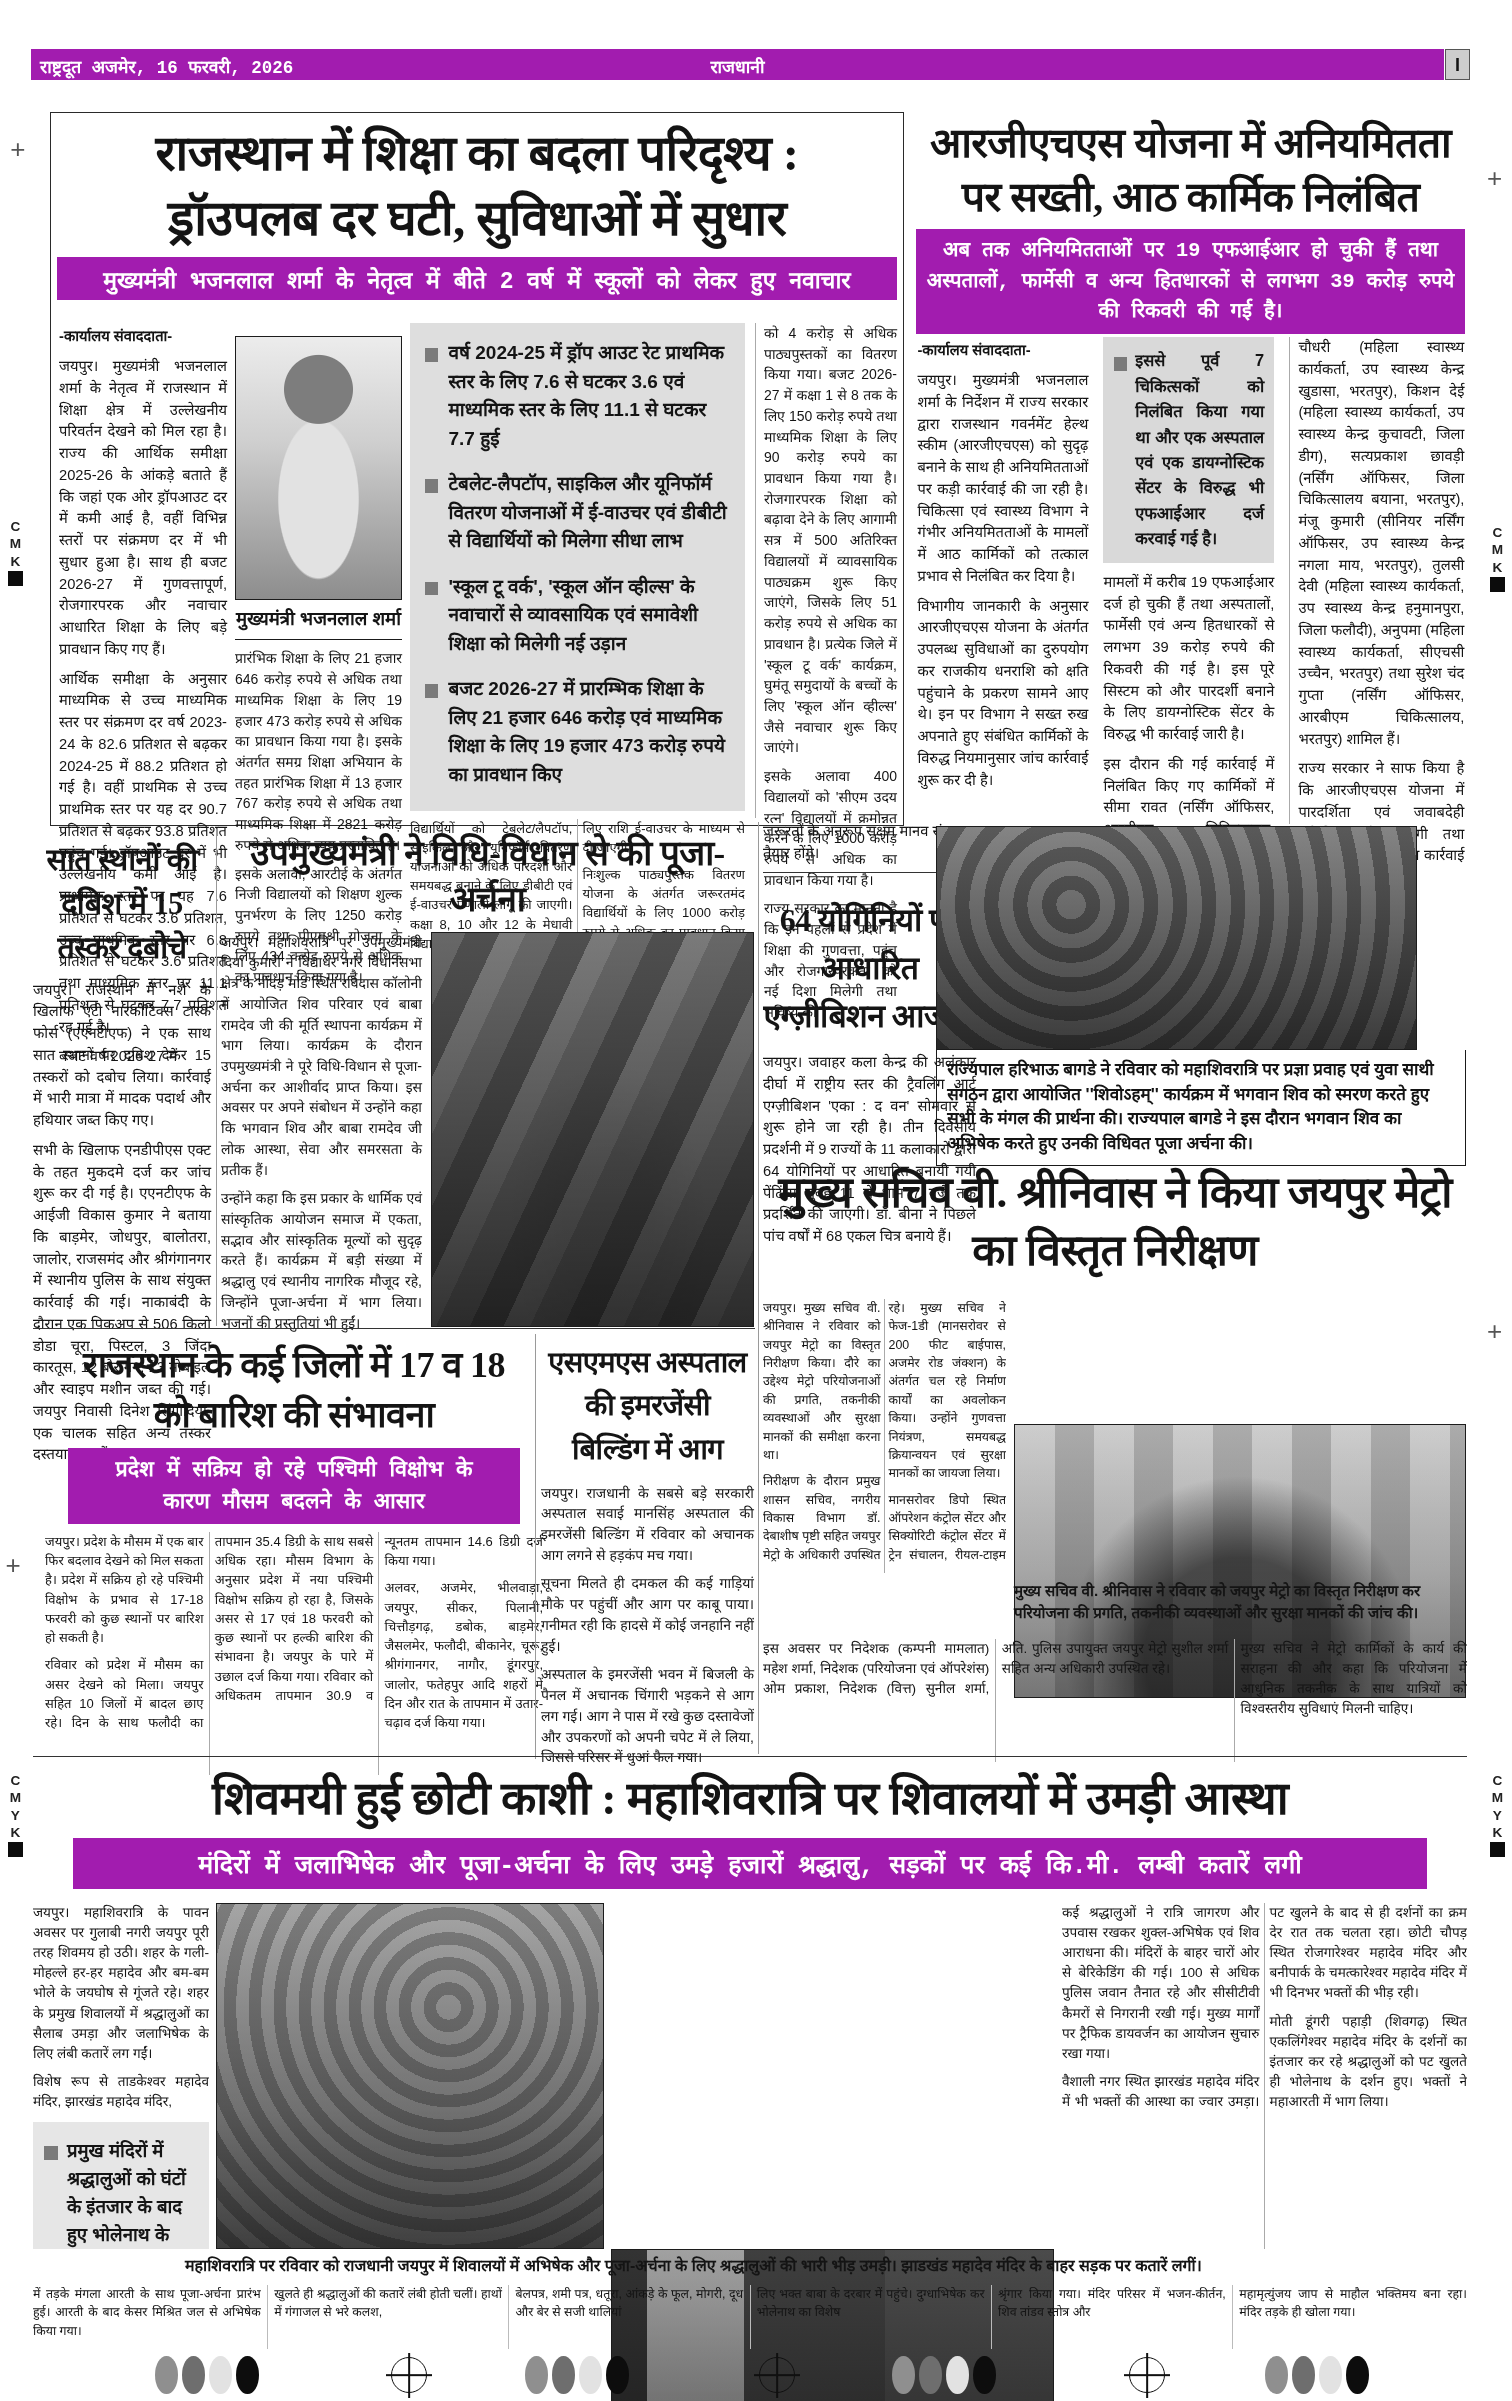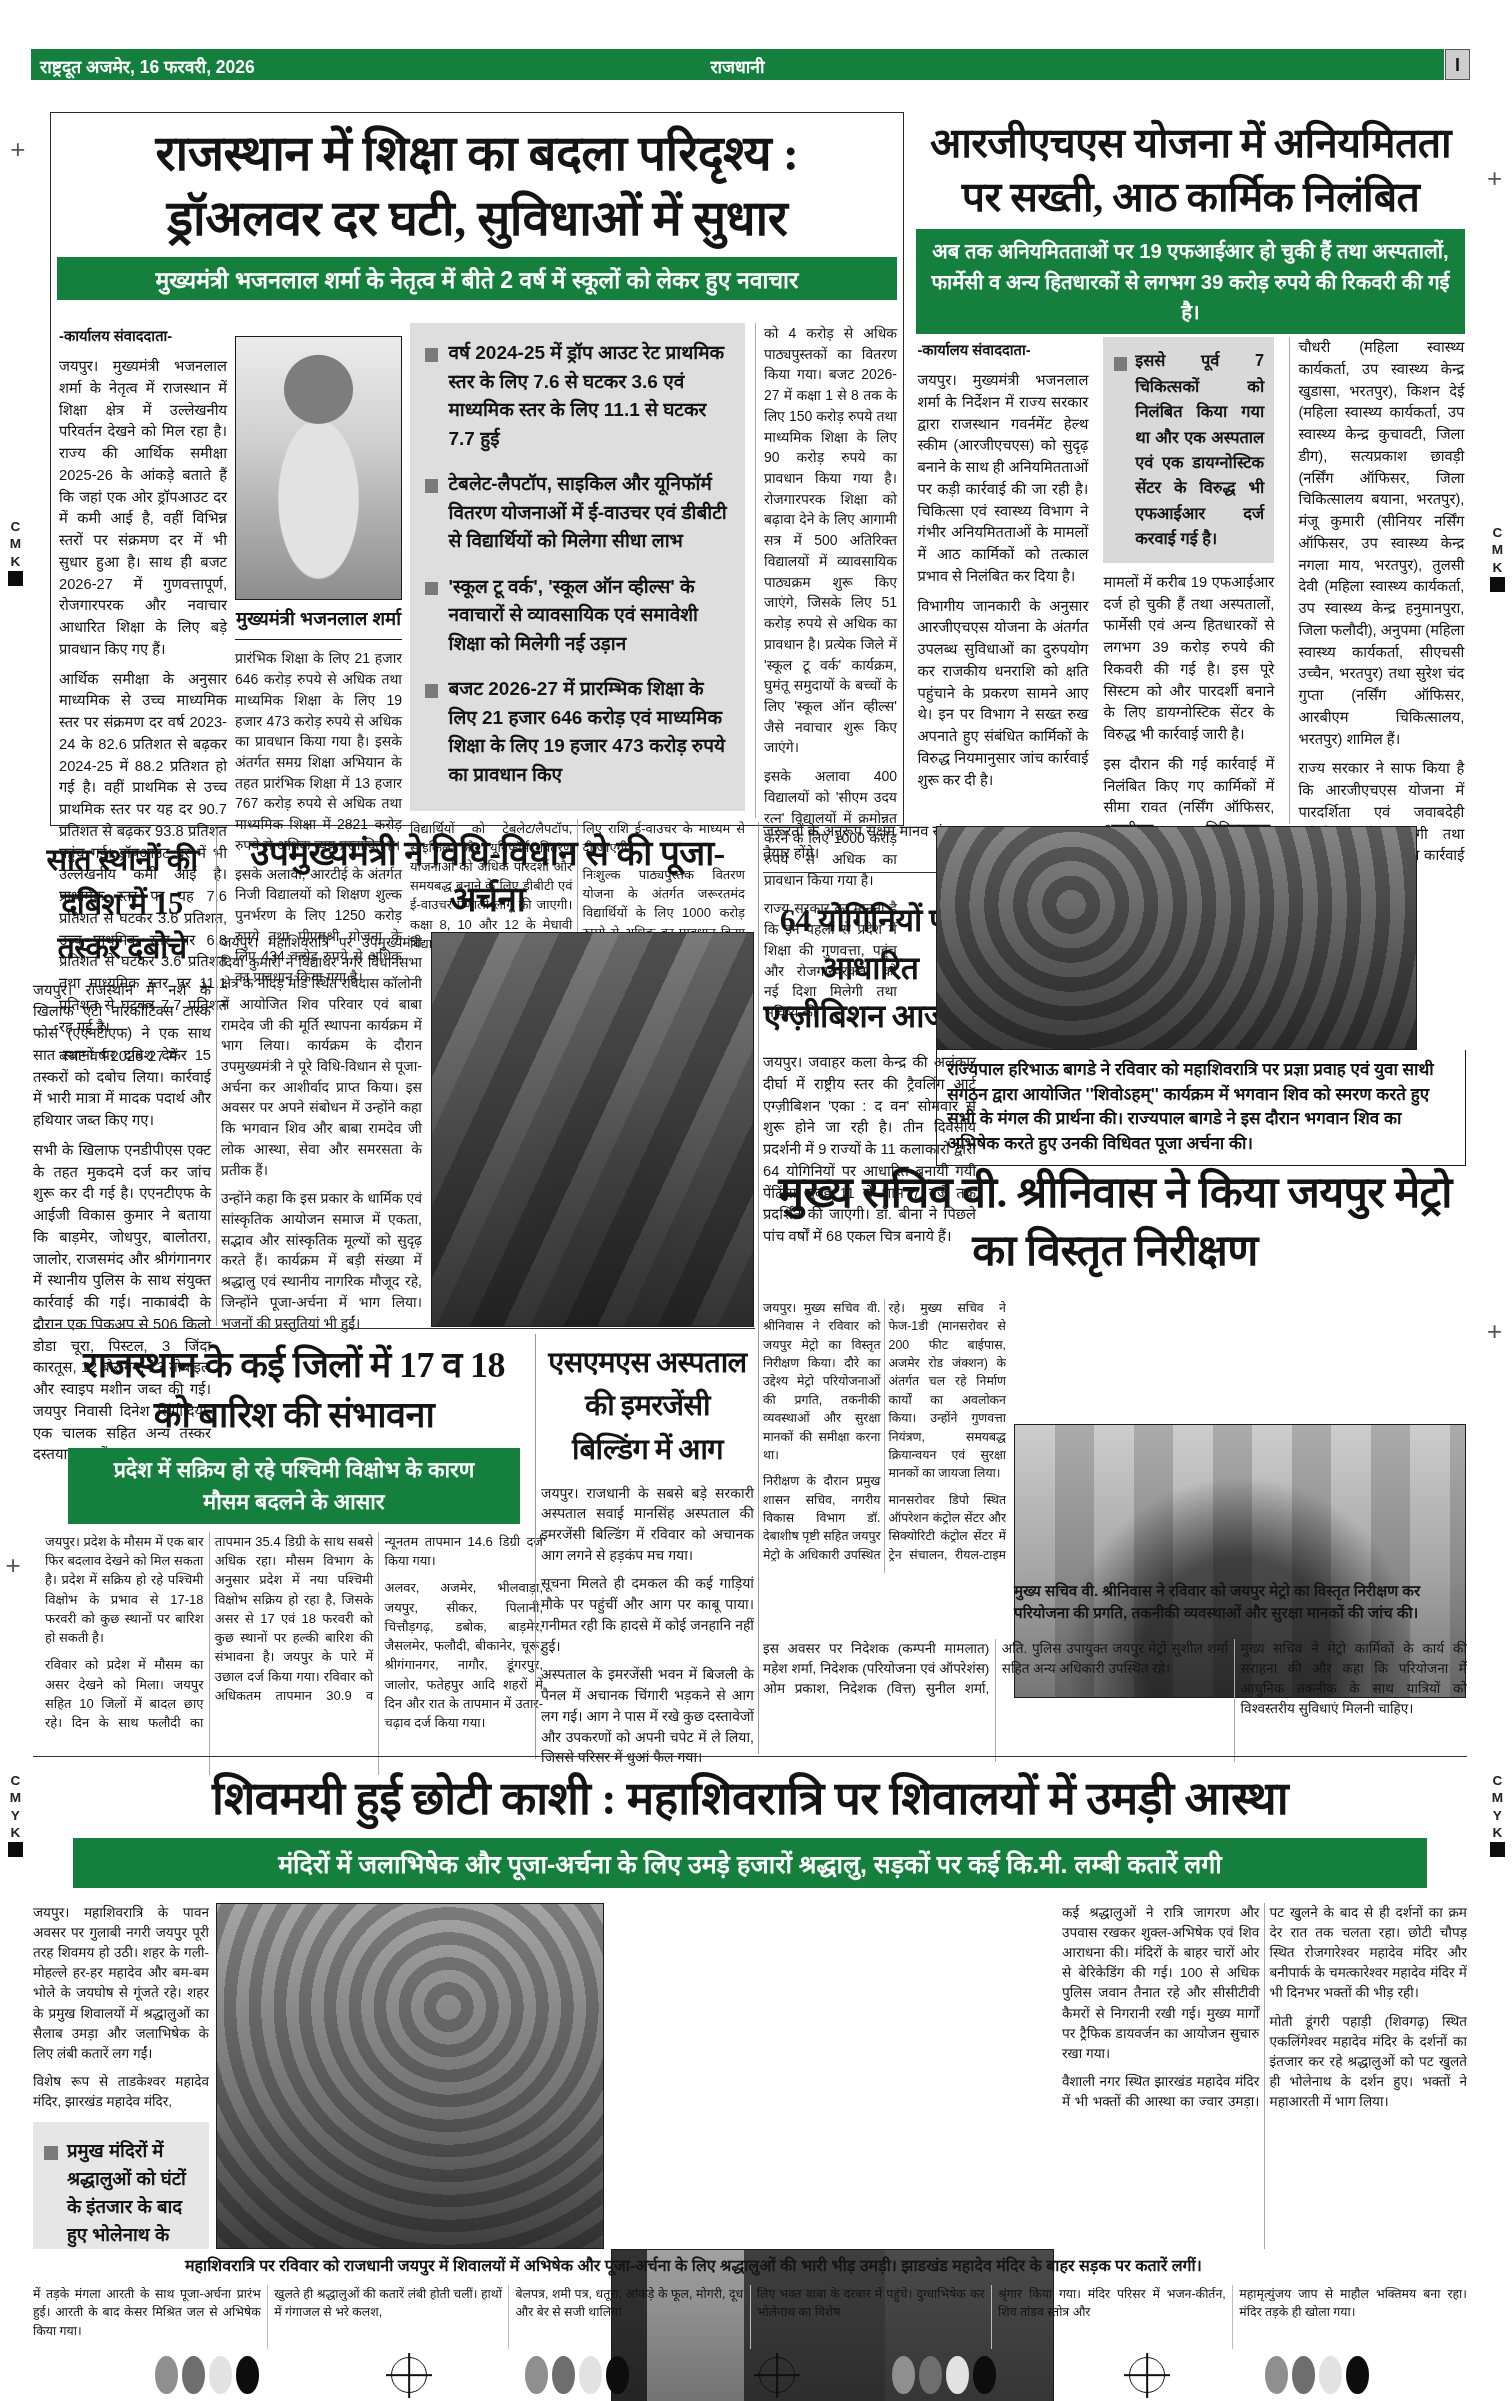--- a/index.html
+++ b/index.html
@@ -5,21 +5,21 @@
   * { margin:0; padding:0; box-sizing:border-box; }
   html,body { background:#ffffff; }
   body {
     width:1512px; height:2401px; position:relative;
     color:#141414;
     font-family:"Liberation Sans","DejaVu Sans",sans-serif;
     overflow:hidden;
   }
   .abs { position:absolute; }
   .hl { font-family:"Liberation Serif","DejaVu Serif",serif; font-weight:700; text-align:center; line-height:1.32; letter-spacing:-0.6px; }
-  .graybar { background:#15803d; color:#ffffff; font-weight:700; text-align:center; }
+  .graybar { background:#a21caf; color:#ffffff; font-weight:700; text-align:center;font-family:Liberation Mono, monospace; }
   .byline { text-align:center; font-weight:700; font-size:14.7px; margin:3.4px 0 5.6px 0; }
   .bodytext p { text-align:justify; margin-bottom:8px; line-height:1.48; }
   .vrule { position:absolute; width:0.6px; background:#9a9a9a; }
   .hrule { position:absolute; height:1.1px; background:#333; }
   .photo { border:1.1px solid #1c1c1c; position:relative; overflow:hidden; }
   .photo--portrait { background:
     radial-gradient(circle at 50% 20%, #7d7d7d 0 34px, transparent 35px),
     radial-gradient(ellipse at 50% 62%, #e2e2e2 0 34%, transparent 35%),
     linear-gradient(180deg,#ececec 0%,#cfcfcf 40%,#8d8d8d 100%);
   }
@@ -69,21 +69,21 @@
 
 <div class="abs graybar" style="left:31px; top:49px; width:1413px; height:30.5px;">
   <span class="abs" style="left:9px; top:5.1px; font-size:17.5px;">राष्ट्रदूत अजमेर, 16 फरवरी, 2026</span>
   <span class="abs" style="left:0; right:0; top:5.1px; font-size:17.5px; text-align:center;">राजधानी</span>
 </div>
 <div class="abs" style="left:1445px; top:49px; width:25px; height:30.5px; background:#cdcdcd; border:0.6px solid #555; text-align:center;">
   <span style="font-size:18px; font-weight:700; line-height:30.5px;">I</span>
 </div>
 
 <div class="abs" style="left:50px; top:112px; width:854px; height:714px; border:1.7px solid #2a2a2a;">
-  <div class="hl" style="font-size:49px; padding:9px 34px 2.3px 34px;">राजस्थान में शिक्षा का बदला परिदृश्य : ड्रॉअलवर दर घटी, सुविधाओं में सुधार</div>
+  <div class="hl" style="font-size:49px; padding:9px 34px 2.3px 34px;">राजस्थान में शिक्षा का बदला परिदृश्य : ड्रॉउपलब दर घटी, सुविधाओं में सुधार</div>
   <div class="graybar" style="margin:3.4px 5.6px; padding:5.6px 8px; font-size:23px;">मुख्यमंत्री भजनलाल शर्मा के नेतृत्व में बीते 2 वर्ष में स्कूलों को लेकर हुए नवाचार</div>
 
   <div class="abs" style="top:210px; left:8px; right:8px; bottom:6.8px;">
 
     <div class="abs bodytext" style="left:0; width:168px; top:0; bottom:0; font-size:14.7px;">
       <p class="byline">-कार्यालय संवाददाता-</p>
       <p>जयपुर। मुख्यमंत्री भजनलाल शर्मा के नेतृत्व में राजस्थान में शिक्षा क्षेत्र में उल्लेखनीय परिवर्तन देखने को मिल रहा है। राज्य की आर्थिक समीक्षा 2025-26 के आंकड़े बताते हैं कि जहां एक ओर ड्रॉपआउट दर में कमी आई है, वहीं विभिन्न स्तरों पर संक्रमण दर में भी सुधार हुआ है। साथ ही बजट 2026-27 में गुणवत्तापूर्ण, रोजगारपरक और नवाचार आधारित शिक्षा के लिए बड़े प्रावधान किए गए हैं।</p>
       <p>आर्थिक समीक्षा के अनुसार माध्यमिक से उच्च माध्यमिक स्तर पर संक्रमण दर वर्ष 2023-24 के 82.6 प्रतिशत से बढ़कर 2024-25 में 88.2 प्रतिशत हो गई है। वहीं प्राथमिक से उच्च प्राथमिक स्तर पर यह दर 90.7 प्रतिशत से बढ़कर 93.8 प्रतिशत पहुंच गई। ड्रॉपआउट दर में भी उल्लेखनीय कमी आई है। प्राथमिक स्तर पर यह 7.6 प्रतिशत से घटकर 3.6 प्रतिशत, उच्च प्राथमिक स्तर पर 6.8 प्रतिशत से घटकर 3.6 प्रतिशत तथा माध्यमिक स्तर पर 11.1 प्रतिशत से घटकर 7.7 प्रतिशत रह गई है।</p>
       <p>बजट वर्ष 2026-27 में</p>
     </div>

